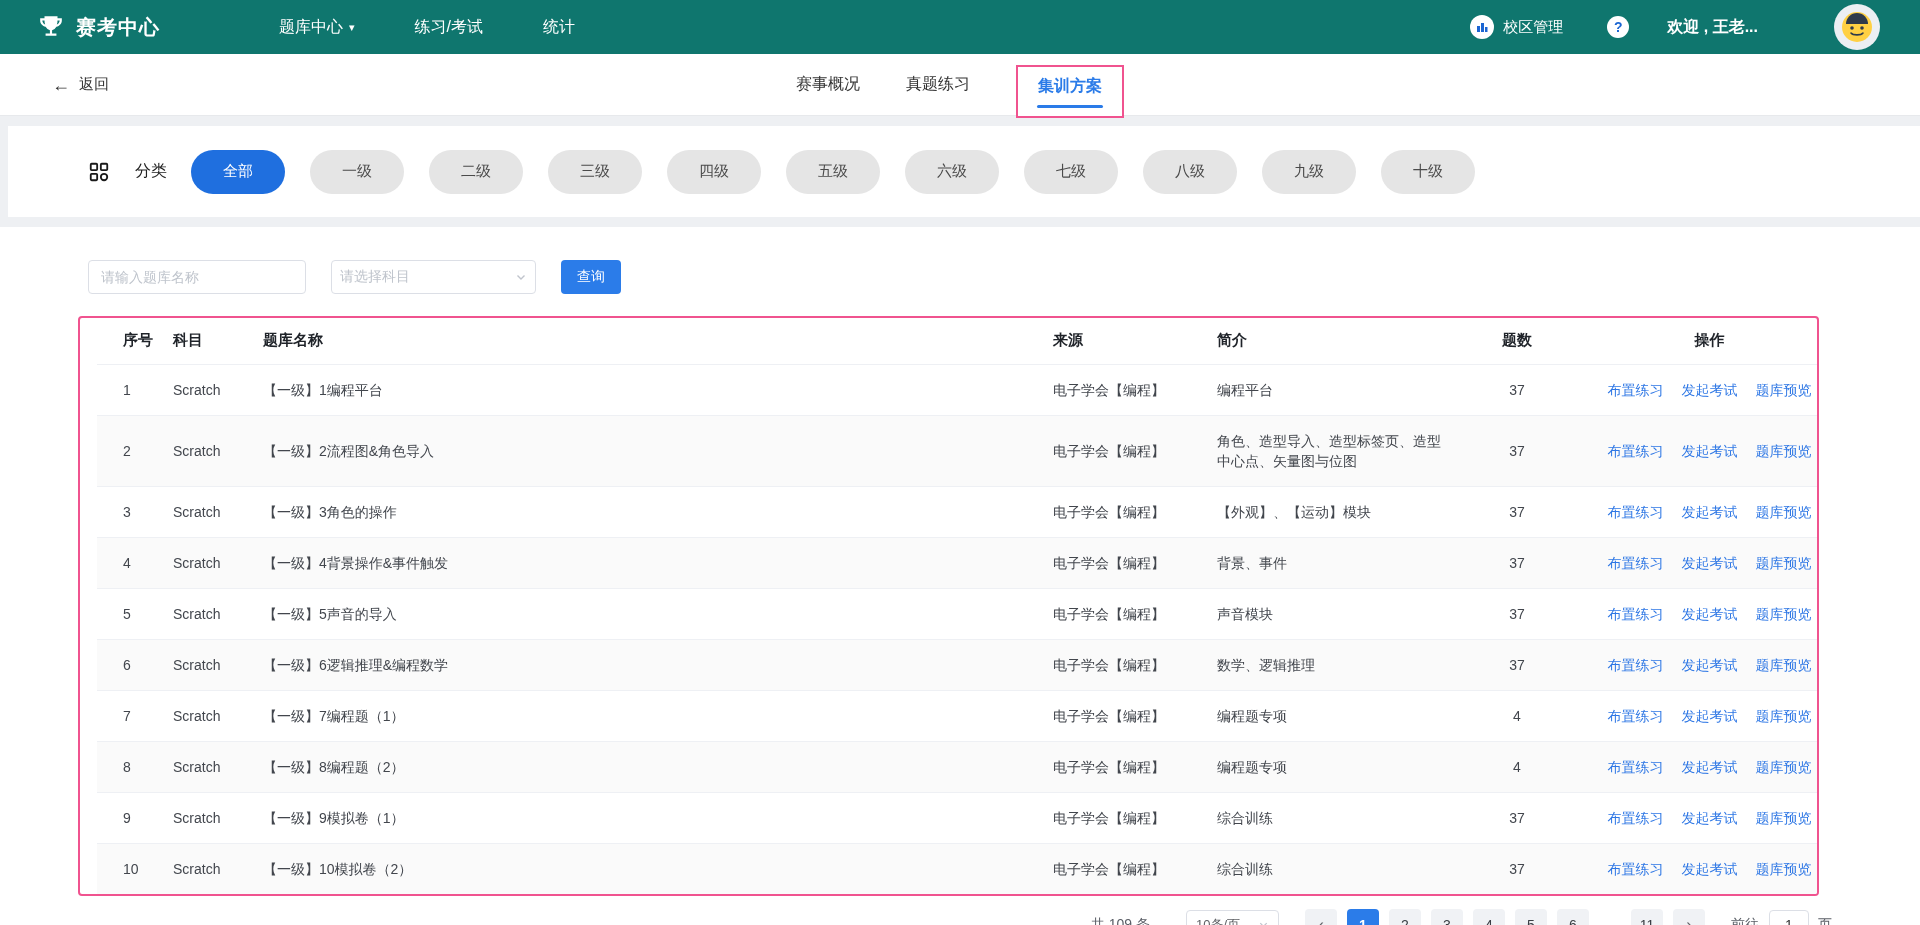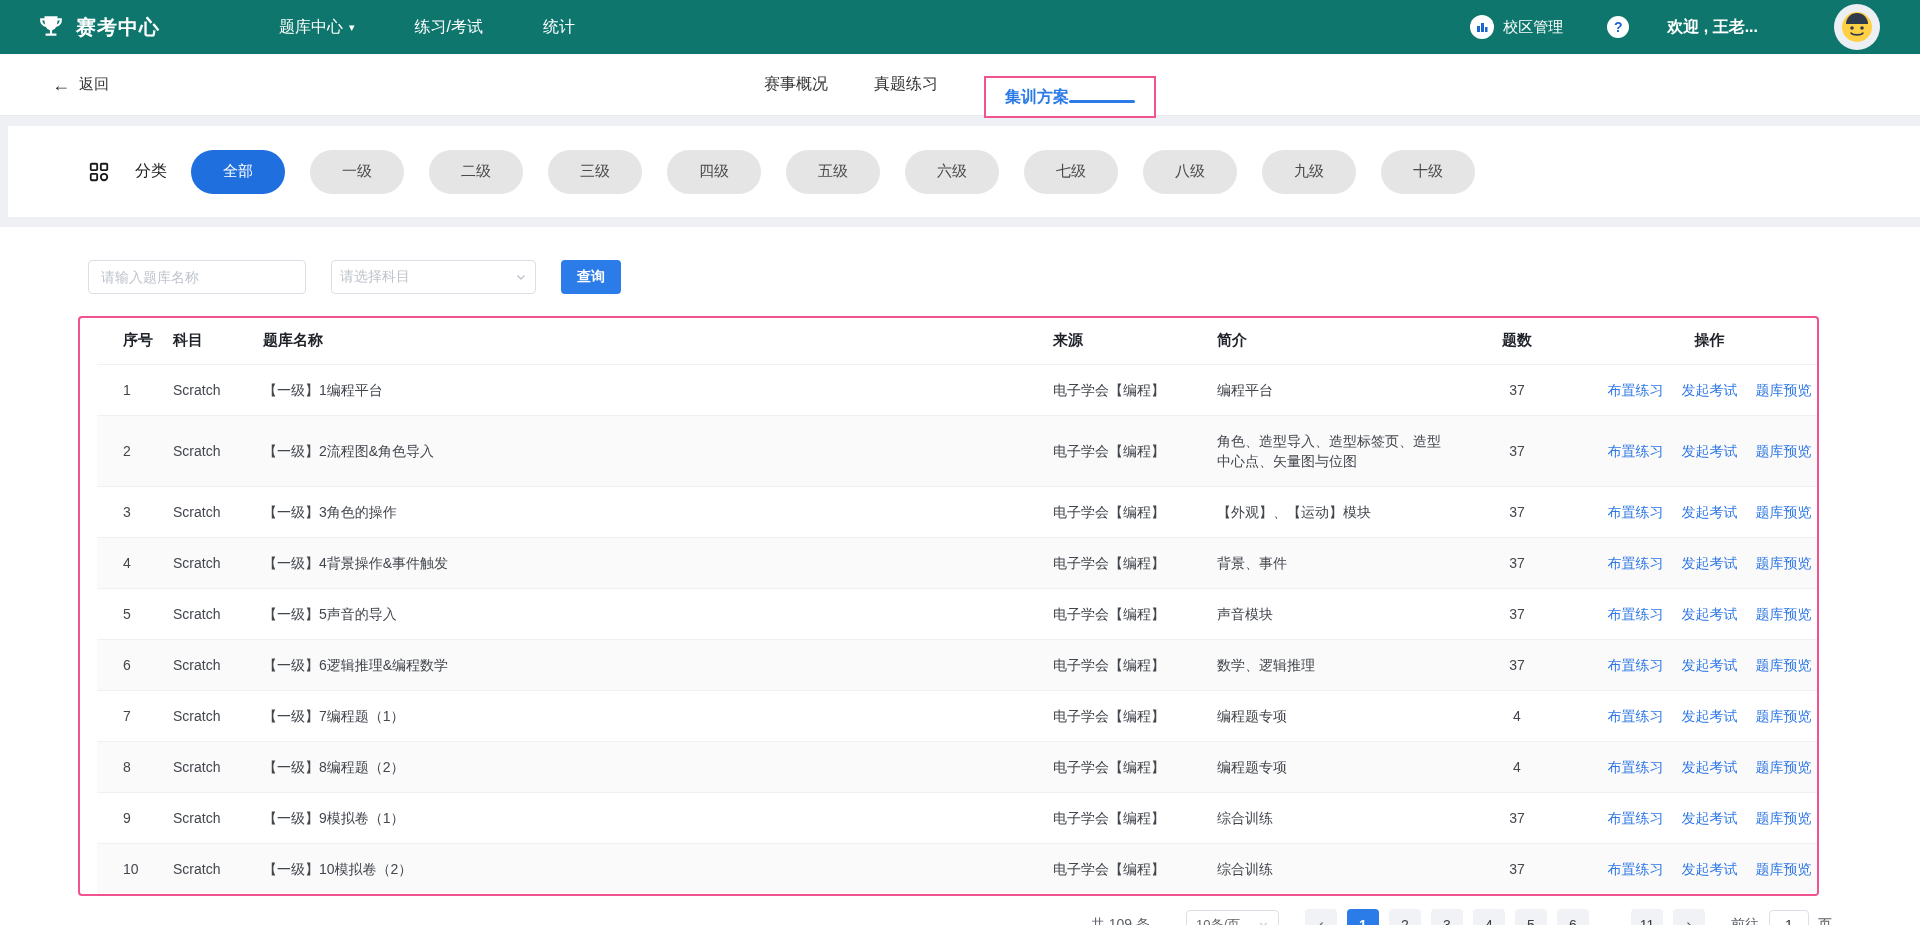--- a/index.html
+++ b/index.html
@@ -28,21 +28,21 @@
   
   .subheader { position:absolute; top:54px; left:0; width:1920px; height:62px; background:#fff;
                border-bottom:1px solid #e7e9ec; z-index:4; }
   .back { position:absolute; left:52px; top:0; height:100%; display:flex; align-items:center;
           gap:9px; font-size:15px; color:#333; cursor:pointer; }
   .back-arrow { font-size:18px; line-height:1; }
   .tabs { position:absolute; left:50%; transform:translateX(-50%); height:100%;
           display:flex; align-items:center; gap:46px; }
   .tab { font-size:16px; color:#333; cursor:pointer; white-space:nowrap; }
   .active-tab-box { align-self:flex-end; border:2px solid #f0538f; background:#fff;
-                    padding:9px 19px 8px; margin-bottom:-3px; display:flex; flex-direction:row;
+                    padding:9px 19px 8px; margin-bottom:-3px; display:flex; flex-direction:column;
                     align-items:center; position:relative; z-index:6; }
   .active-tab-box .tab { color:#2a7be8; font-weight:bold; }
   .tab-underline { width:66px; height:3px; background:#2a7be8; border-radius:2px; margin-top:8px; }
 
   
   .filter-bar { position:absolute; top:126px; left:8px; width:1920px; height:91px; background:#fff;
                 display:flex; align-items:center; padding-left:80px; }
   .grid-icon { display:flex; margin-right:25px; }
   .filter-label { font-size:16px; color:#222; margin-right:24px; }
   .pills { display:flex; align-items:center; gap:25px; }
@@ -54,21 +54,21 @@
   .main-card { position:absolute; top:227px; left:0; width:1920px; height:698px; background:#fff; }
   .search-row { display:flex; align-items:center; padding:33px 0 0 88px; gap:25px; }
   .text-input { width:218px; height:34px; border:1px solid #dcdfe6; border-radius:4px;
                 padding:0 12px; font-size:14px; color:#333; background:#fff; outline:none;
                 font-family:inherit; }
   .text-input::placeholder { color:#bfc4cc; }
   .select-box { width:205px; height:34px; border:1px solid #dcdfe6; border-radius:4px;
                 padding:0 8px; display:flex; align-items:center; justify-content:space-between;
                 color:#bfc4cc; font-size:14px; cursor:pointer; background:#fff; }
   .query-btn { width:60px; height:34px; background:#2b7ce9; color:#fff; border:none; border-radius:4px;
-               font-size:14px; cursor:pointer; font-family:inherit;font-weight:bold; }
+               font-size:14px; cursor:pointer; font-family:inherit; }
 
   
   .table-wrap { margin:22px 0 0 78px; width:1741px; border:2px solid #f0538f; border-radius:4px;
                 background:#fff; overflow:hidden;padding-left:17px; }
   table { width:100%; border-collapse:collapse; table-layout:fixed; }
   thead th { font-size:15px; font-weight:bold; color:#1f2329; text-align:left; height:46px; padding:0; }
   tbody td { font-size:14px; color:#42464d; padding:15px 0; vertical-align:middle; line-height:20px; }
   tbody tr { border-top:1px solid #eef0f4; }
   tbody tr.striped { background:#fafafa; }
   .col-0 { width:76px; padding-left:26px; }

